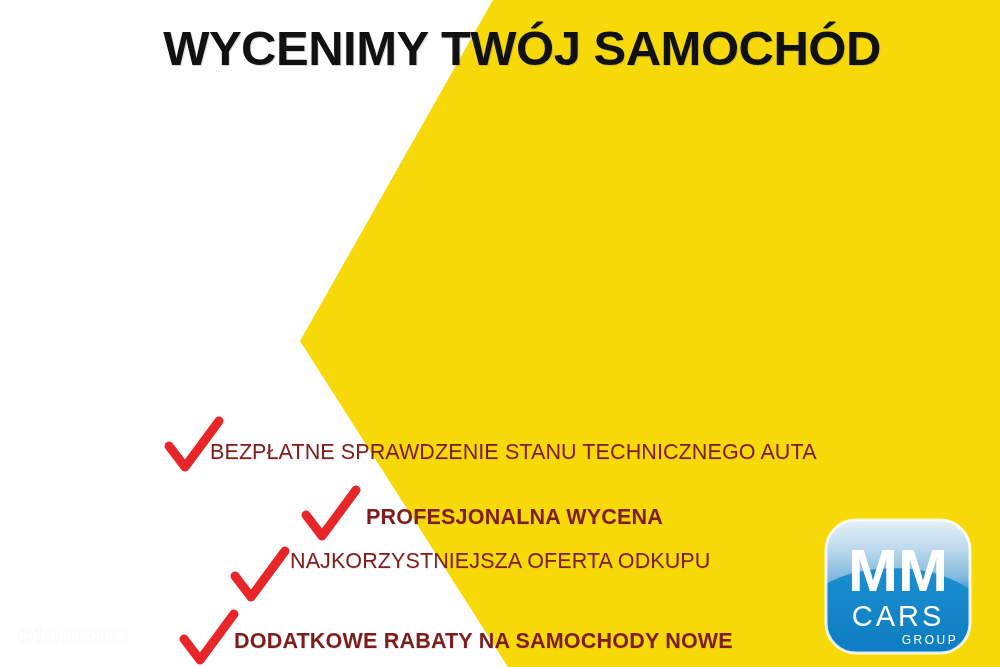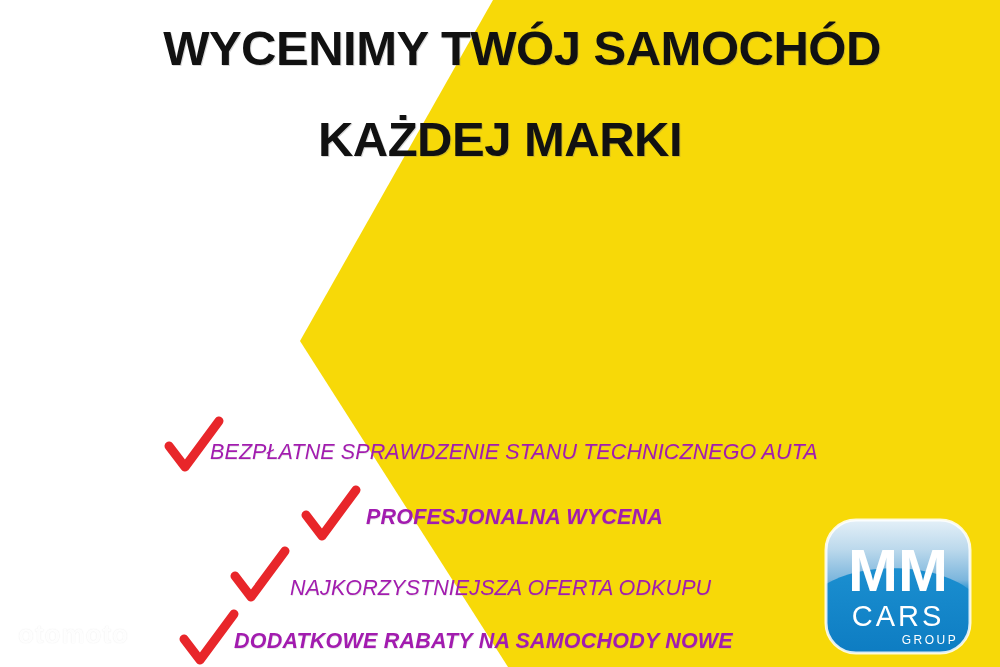--- a/index.html
+++ b/index.html
@@ -69,41 +69,40 @@
   .check {
     position: absolute;
     width: 56px;
     height: 52px;
     top: 4px;
   }
   .check svg { display: block; width: 100%; height: 100%; overflow: visible; }
 
   .bullet-text {
     position: absolute;
-    color: #a21caf;
+    color: #7f1d1d;
     font-size: 21.5px;
     line-height: 1.26;
     letter-spacing: 0.1px;
     white-space: pre-line;
     text-transform: uppercase;
     font-weight: 400;
     text-shadow: 0.5px 0.5px 0 rgba(150,150,150,.22);
-    font-style: italic;
   }
   .bullet-text.bold { font-weight: 700; letter-spacing: 0.2px; text-align: right; }
 
   
   .b1 .check      { left: 166px; top: 212px; }
   .b1 .bullet-text{ left: 210px; top: 231px; }
 
   .b2 .check      { left: 303px; top: 281px; }
   .b2 .bullet-text{ left: 366px; top: 296px; }
 
   .b3 .check      { left: 232px; top: 342px; }
-  .b3 .bullet-text{ left: 290px; top: 367px; }
+  .b3 .bullet-text{ left: 290px; top: 340px; }
 
   .b4 .check      { left: 181px; top: 405px; }
   .b4 .bullet-text{ left: 234px; top: 420px; }
 
   
   .bullets .bullet { position: static; height: 0; }
 
   
   .logo {
     position: absolute;
@@ -137,21 +136,20 @@
 
   <div class="bg-layer">
     <svg viewBox="0 0 1000 667" preserveAspectRatio="none" aria-hidden="true">
       <rect x="0" y="0" width="1000" height="667" fill="#ffffff"></rect>
       <polygon points="493,0 1000,0 1000,667 508,667 300,341" fill="#f7d908"></polygon>
     </svg>
   </div>
 
   <div class="headline">
     <span class="headline-line l1">WYCENIMY TWÓJ SAMOCHÓD</span>
-    <span class="headline-line l2">KAŻDEJ MARKI</span>
   </div>
 
   <div class="bullets">
 
     <div class="bullet b1">
       <span class="check">
         <svg viewBox="0 0 56 52" aria-hidden="true">
           <path d="M3 26 L19 47 L53 1" fill="none" stroke="#e8262a" stroke-width="9" stroke-linecap="round" stroke-linejoin="round"></path>
         </svg>
       </span>

